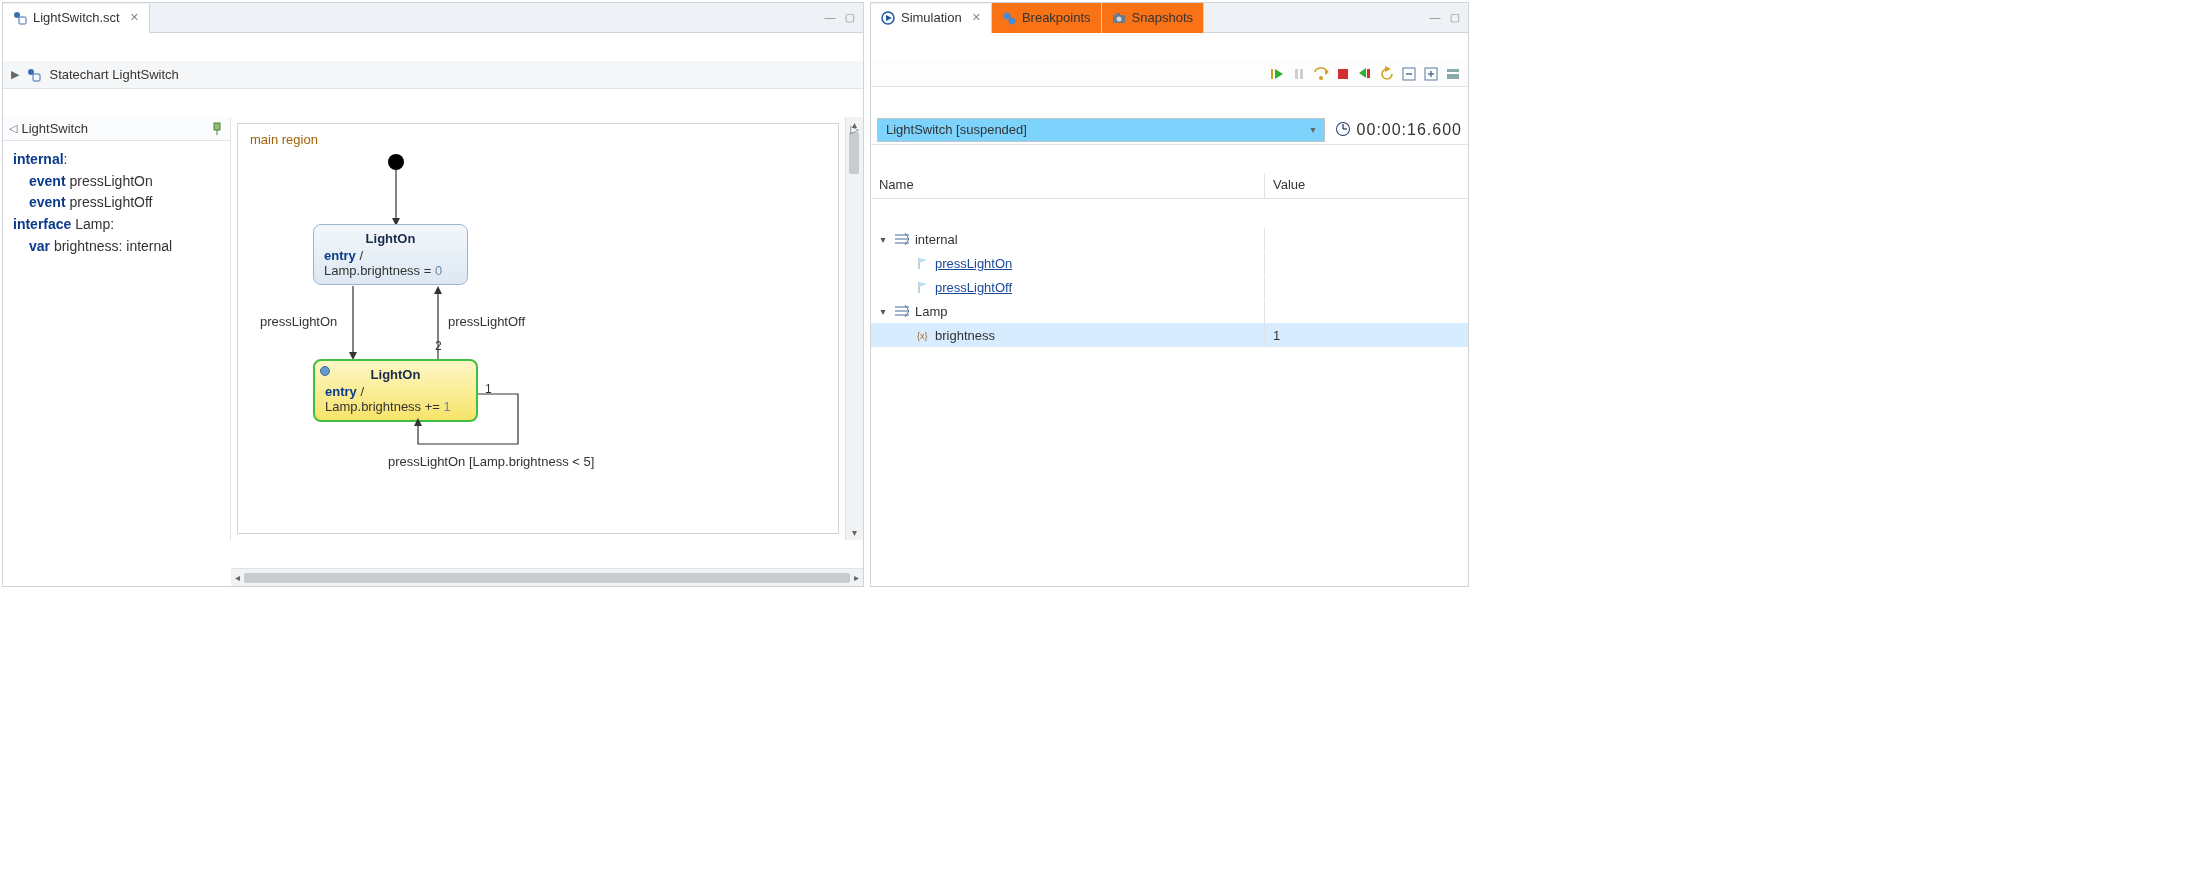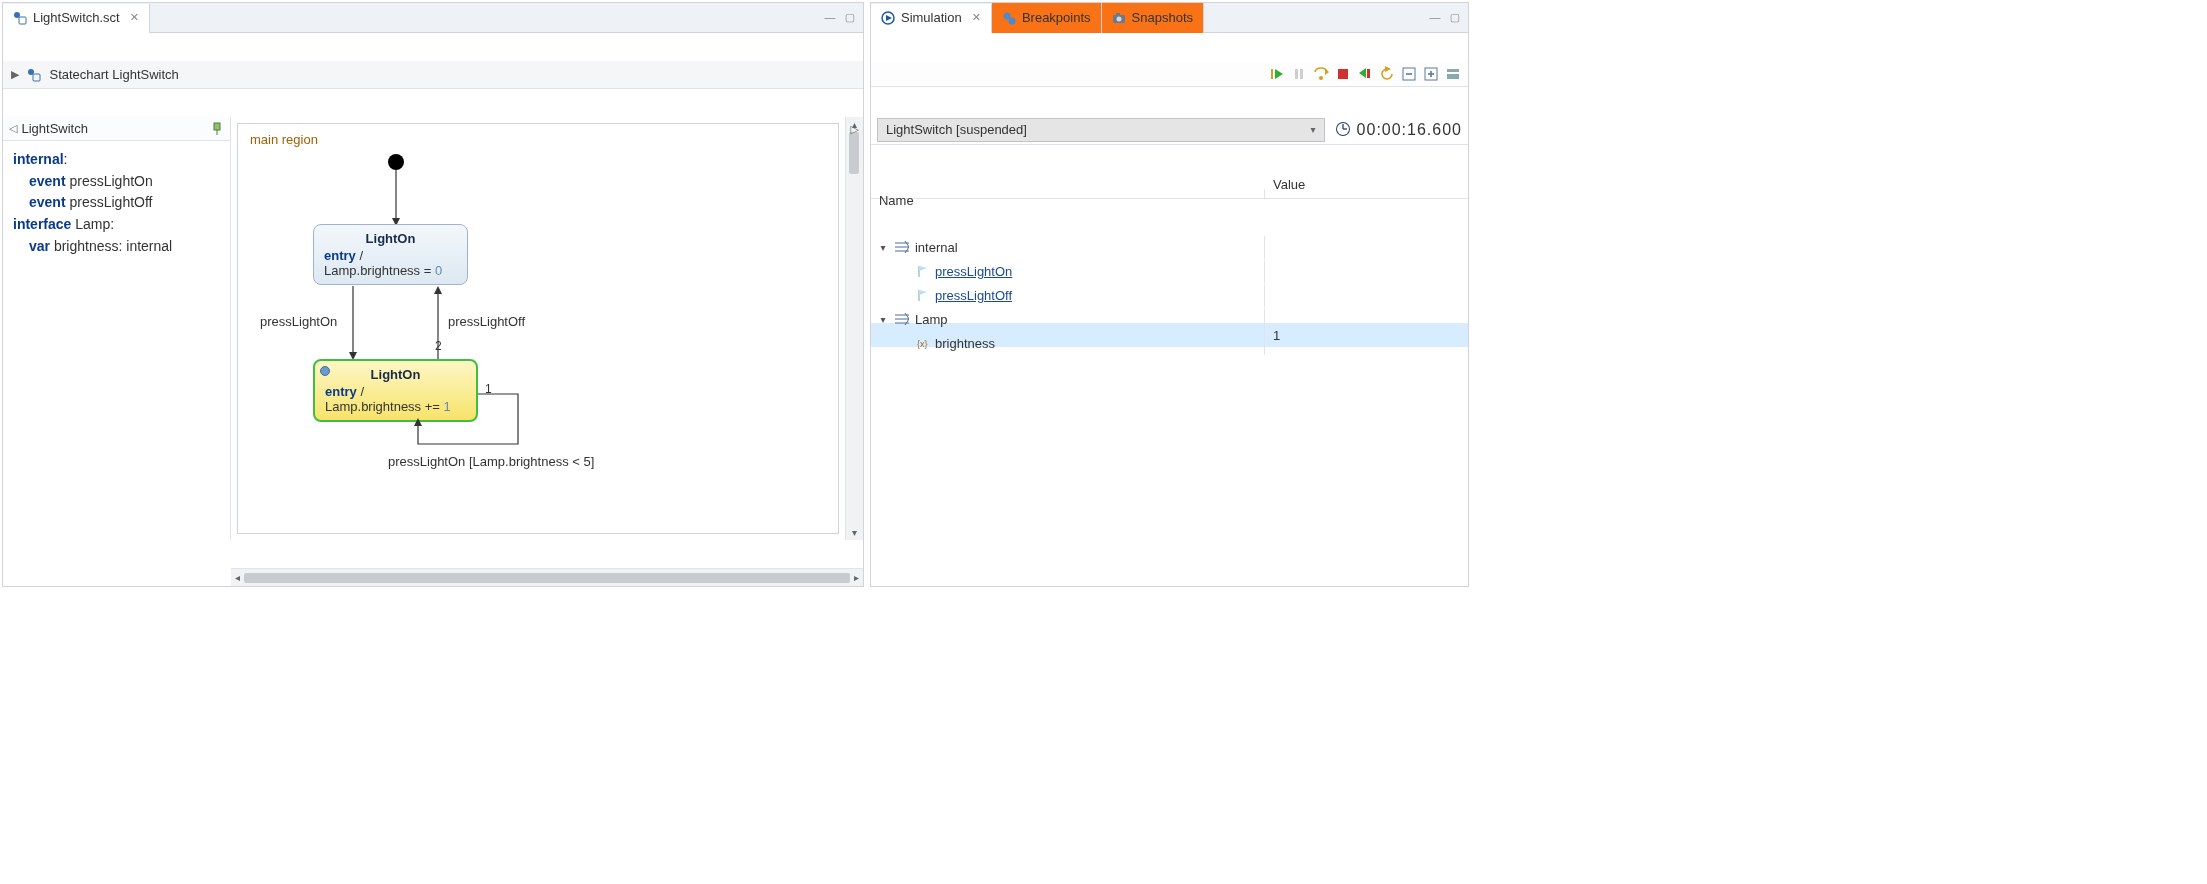--- a/index.html
+++ b/index.html
@@ -53,27 +53,27 @@
   .hscroll { height: 18px; background:#f0f2f4; border-top:1px solid #e0e4e8; display:flex; align-items:center; padding:0 4px; color:#666; font-size:10px; }
   .hscroll .thumb { flex:1; height:10px; background:#c8ccd0; border-radius:2px; margin:0 4px;}
   .tri-l { color:#666; font-size:11px; margin-right:2px;}
 
   
   .toolbar { height: 26px; display:flex; align-items:center; justify-content:flex-end; gap:4px; padding:0 6px; border-bottom:1px solid #e0e4e8; background:#fdfdfd; }
   .tbtn { width:18px; height:18px; display:inline-flex; align-items:center; justify-content:center; font-size:12px; cursor:pointer; border-radius:2px; }
   .tbtn svg { width:16px; height:16px; }
 
   .statusrow { display:flex; align-items:center; height:30px; padding:0 6px; gap:10px; border-bottom:1px solid #e0e4e8; }
-  .combo { flex:1; display:flex; align-items:center; height:24px; border:1px solid #c0c4c8; background:#e5e5e5; padding:0 8px; justify-content:space-between; font-size:13px; color:#333; }
+  .combo { flex:1; display:flex; align-items:center; height:24px; border:1px solid #c0c4c8; background:#7dd3fc; padding:0 8px; justify-content:space-between; font-size:13px; color:#333; }
   .combo .dd { color:#666; font-size:10px; }
   .clock { display:flex; align-items:flex-start; gap:6px; font-family: "Consolas","Courier New",monospace; font-size:16px; letter-spacing:1px; }
   .clock .cic { width:16px; height:16px; }
 
   .varhead { display:flex; height:26px; border-bottom:1px solid #e0e4e8; font-size:13px; color:#333; }
-  .col-n { flex: 0 0 66%; padding:4px 8px; border-right:1px solid #e0e4e8;margin-top:16px; }
+  .col-n { flex: 0 0 66%; padding:4px 8px; border-right:1px solid #e0e4e8; }
   .col-v { flex: 1; padding:4px 8px; }
   .vartable { flex:1; overflow:auto; }
   .row { display:flex; height:24px; align-items:center; font-size:13px; }
   .row .col-n { display:flex; align-items:center; gap:6px; }
   .row.sel { background:#d8ecff; }
   .exp { display:inline-block; width:12px; text-align:center; color:#555; font-size:10px; }
   .ind-a { padding-left: 6px; }
   .ind-c { padding-left: 46px; }
   .ic-iface { display:inline-block; width:14px; height:12px; }
   .evlink { color:#1a4a9a; text-decoration: underline; cursor:pointer; }

